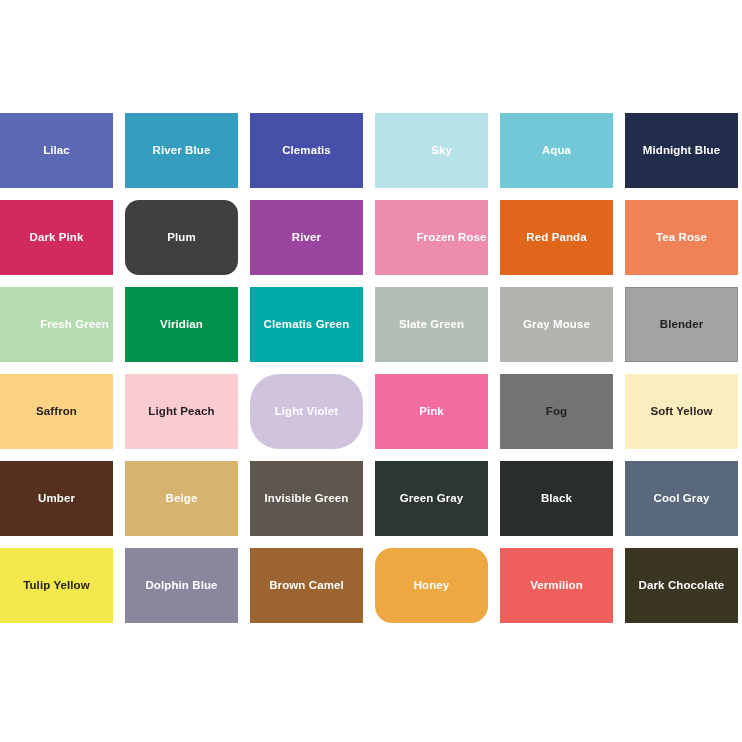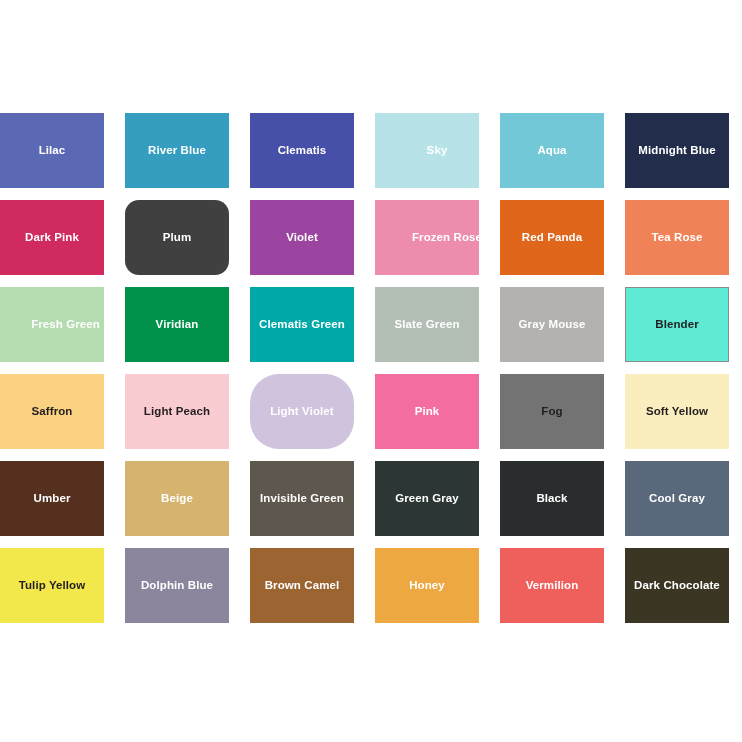--- a/index.html
+++ b/index.html
@@ -27,21 +27,21 @@
     top: 113px;
     width: 742px;
     display: grid;
     grid-template-columns: repeat(6, 113px);
     grid-auto-rows: 75px;
     column-gap: 12px;
     row-gap: 12px;
   }
   .swatch {
     position: relative;
-    width: 104px;
+    width: 113px;
     height: 75px;
     display: flex;
     align-items: center;
     justify-content: center;
     box-sizing: border-box;
     overflow: hidden;
   }
   .swatch-label {
     font-family: "Liberation Sans", sans-serif;
     font-size: 11.5px;
@@ -80,21 +80,21 @@
       <div class="swatch" style="background-color: rgb(33, 45, 74);">
         <span class="swatch-label" style="color: rgb(255, 255, 255);">Midnight Blue</span>
       </div>
       <div class="swatch" style="background-color: rgb(208, 42, 94);">
         <span class="swatch-label" style="color: rgb(255, 255, 255);">Dark Pink</span>
       </div>
       <div class="swatch" style="background-color: #404040; border-radius: 14px;">
         <span class="swatch-label" style="color: rgb(255, 255, 255);">Plum</span>
       </div>
       <div class="swatch" style="background-color: rgb(156, 69, 160);">
-        <span class="swatch-label" style="color: rgb(255, 255, 255);">Violet</span>
+        <span class="swatch-label" style="color: rgb(255, 255, 255);">River</span>
       </div>
       <div class="swatch" style="background-color: rgb(237, 140, 173); padding-left: 40px;">
         <span class="swatch-label" style="color: rgb(255, 255, 255);">Frozen Rose</span>
       </div>
       <div class="swatch" style="background-color: rgb(224, 102, 27);">
         <span class="swatch-label" style="color: rgb(255, 255, 255);">Red Panda</span>
       </div>
       <div class="swatch" style="background-color: rgb(240, 130, 87);">
         <span class="swatch-label" style="color: rgb(255, 255, 255);">Tea Rose</span>
       </div>
@@ -106,21 +106,21 @@
       </div>
       <div class="swatch" style="background-color: rgb(0, 168, 168);">
         <span class="swatch-label" style="color: rgb(255, 255, 255);">Clematis Green</span>
       </div>
       <div class="swatch" style="background-color: rgb(179, 191, 180);">
         <span class="swatch-label" style="color: rgb(255, 255, 255);">Slate Green</span>
       </div>
       <div class="swatch" style="background-color: rgb(180, 178, 174);">
         <span class="swatch-label" style="color: rgb(255, 255, 255);">Gray Mouse</span>
       </div>
-      <div class="swatch outlined" style="background-color: #5eead4; justify-content: center;">
+      <div class="swatch outlined" style="background-color: #a3a3a3; justify-content: center;">
         <span class="swatch-label" style="color: rgb(35, 31, 32);">Blender</span>
       </div>
       <div class="swatch" style="background-color: rgb(251, 210, 130);">
         <span class="swatch-label" style="color: rgb(35, 31, 32);">Saffron</span>
       </div>
       <div class="swatch" style="background-color: rgb(249, 204, 209);">
         <span class="swatch-label" style="color: rgb(35, 31, 32);">Light Peach</span>
       </div>
       <div class="swatch" style="background-color: rgb(207, 195, 222); border-radius: 29px;">
         <span class="swatch-label" style="color: rgb(255, 255, 255);">Light Violet</span>
@@ -154,21 +154,21 @@
       </div>
       <div class="swatch" style="background-color: rgb(242, 231, 75);">
         <span class="swatch-label" style="color: rgb(35, 31, 32);">Tulip Yellow</span>
       </div>
       <div class="swatch" style="background-color: rgb(139, 134, 157);">
         <span class="swatch-label" style="color: rgb(255, 255, 255);">Dolphin Blue</span>
       </div>
       <div class="swatch" style="background-color: rgb(155, 100, 48);">
         <span class="swatch-label" style="color: rgb(255, 255, 255);">Brown Camel</span>
       </div>
-      <div class="swatch" style="background-color: rgb(237, 168, 66);">
+      <div class="swatch" style="background-color: rgb(237, 168, 66); border-radius: 17px;">
         <span class="swatch-label" style="color: rgb(255, 255, 255);">Honey</span>
       </div>
       <div class="swatch" style="background-color: rgb(239, 95, 91);">
         <span class="swatch-label" style="color: rgb(255, 255, 255);">Vermilion</span>
       </div>
       <div class="swatch" style="background-color: rgb(59, 53, 36);">
         <span class="swatch-label" style="color: rgb(255, 255, 255);">Dark Chocolate</span>
       </div>
     </div>
 </div>

